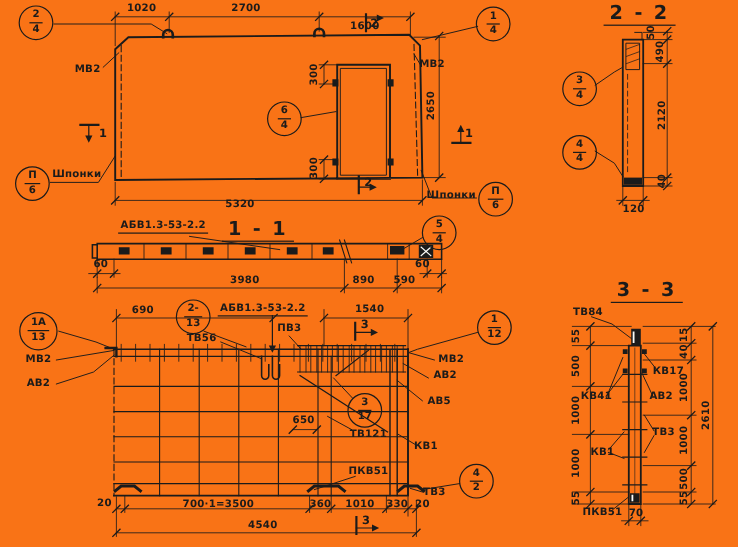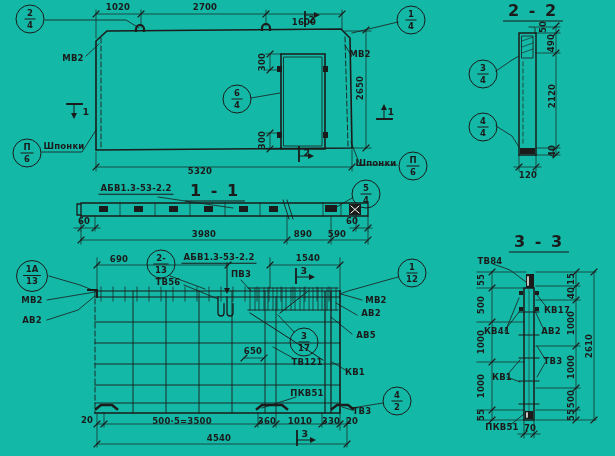--- a/index.html
+++ b/index.html
@@ -1,16 +1,16 @@
 <!DOCTYPE html>
 <html><head>
 <meta charset="utf-8">
 <style>
   html,body{margin:0;padding:0;background:#e8e8e6;}
-  .sheet{position:relative;width:615px;height:456px;background:#14b8a6;overflow:hidden;
+  .sheet{position:relative;width:615px;height:456px;background:#f97316;overflow:hidden;
          font-family:"DejaVu Sans",sans-serif;color:#1b1b1b;}
   .sheet svg{position:absolute;left:0;top:0;}
   .t{position:absolute;transform:translate(-50%,-50%);font-weight:700;font-size:8.5px;
      line-height:1;white-space:nowrap;color:#1b1b1b;letter-spacing:.2px;}
   .v{transform:translate(-50%,-50%) rotate(-90deg);}
   .title{font-size:16px;letter-spacing:2px;border-bottom:1.4px solid #1b1b1b;padding:0 5px 2px;}
   .mark{border-bottom:1.2px solid #1b1b1b;padding:0 2px 1px;}
   .secnum{font-size:9.5px;}
   .co{position:absolute;width:27px;height:27px;transform:translate(-50%,-50%);
       border:1.3px solid #1b1b1b;border-radius:50%;display:flex;flex-direction:column;
@@ -169,21 +169,21 @@
 <div class="t" style="left:32px;top:320px">АВ2</div>
 <div class="t" style="left:376px;top:300px">МВ2</div>
 <div class="t" style="left:371px;top:313px">АВ2</div>
 <div class="t" style="left:366px;top:335px">АВ5</div>
 <div class="t" style="left:253px;top:351px">650</div>
 <div class="t" style="left:307px;top:362px">ТВ121</div>
 <div class="t" style="left:355px;top:372px">КВ1</div>
 <div class="t" style="left:307px;top:393px">ПКВ51</div>
 <div class="t" style="left:362px;top:411px">ТВ3</div>
 <div class="t" style="left:87px;top:420px">20</div>
-<div class="t" style="left:182px;top:421px">500·5=3500</div>
+<div class="t" style="left:182px;top:421px">700·1=3500</div>
 <div class="t" style="left:267px;top:421px">360</div>
 <div class="t" style="left:300px;top:421px">1010</div>
 <div class="t" style="left:331px;top:421px">330</div>
 <div class="t" style="left:352px;top:421px">20</div>
 <div class="t" style="left:219px;top:438px">4540</div>
 <div class="t secnum" style="left:304px;top:271px">3</div>
 <div class="t secnum" style="left:305px;top:434px">3</div>
 
 <div class="co" style="left:32px;top:276px;width:30px;height:30px">
   <span class="n">1А</span>

